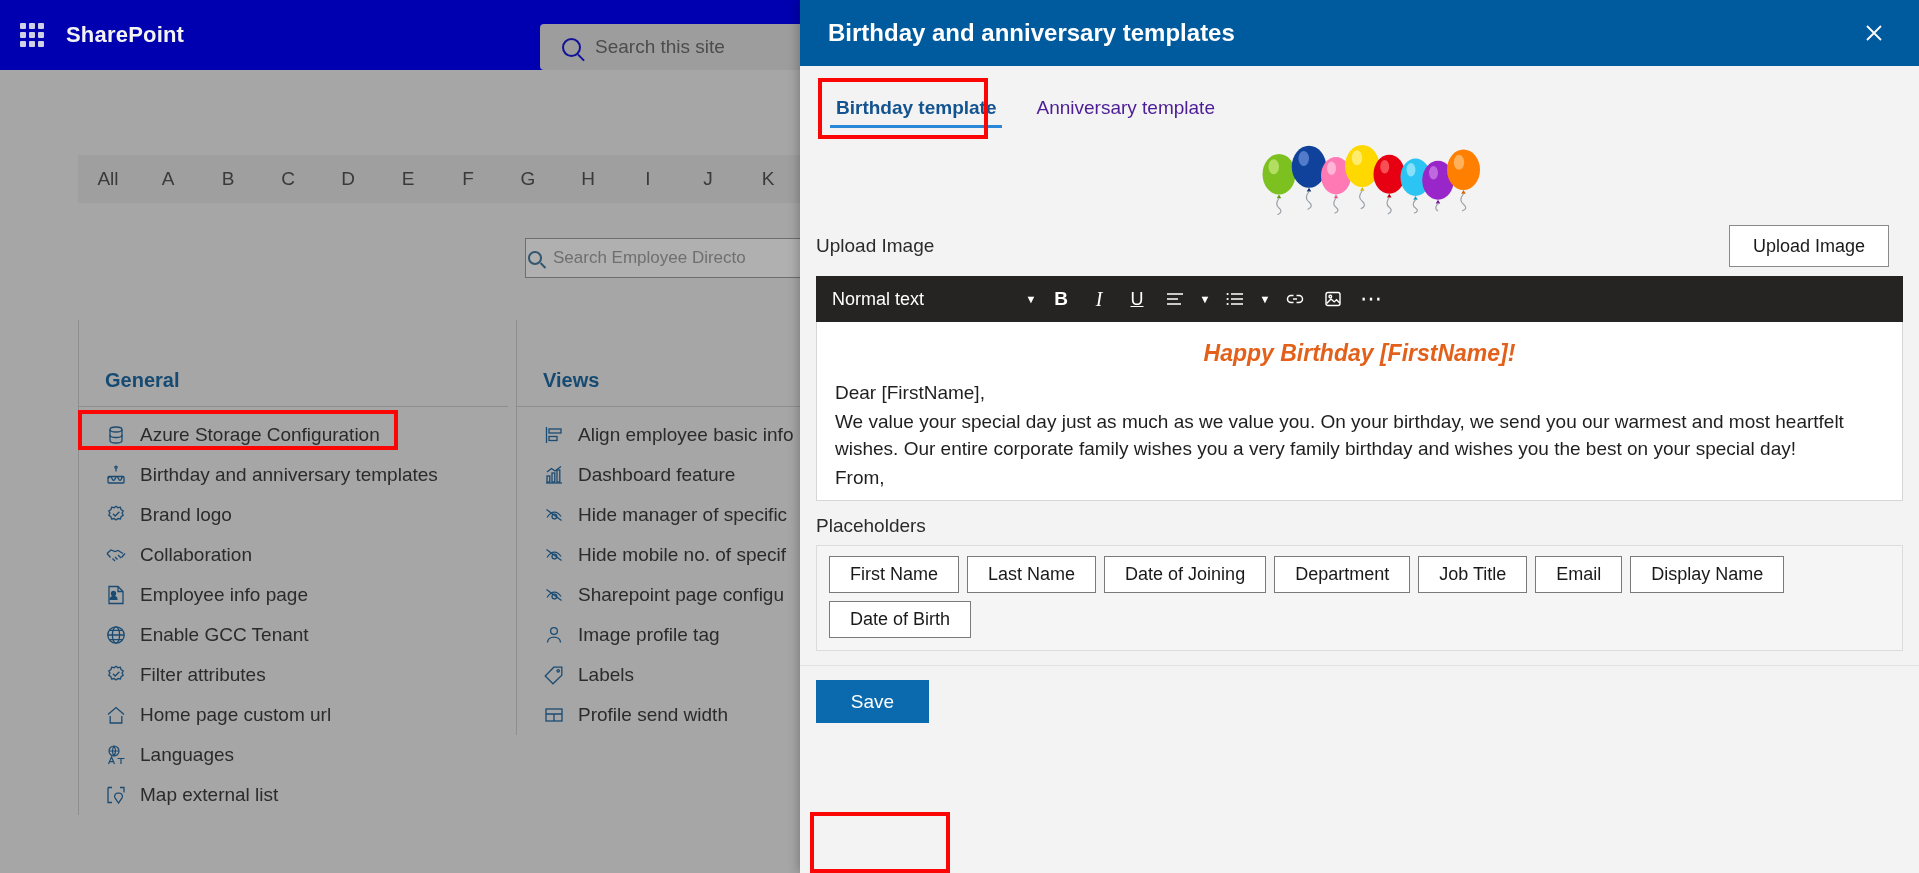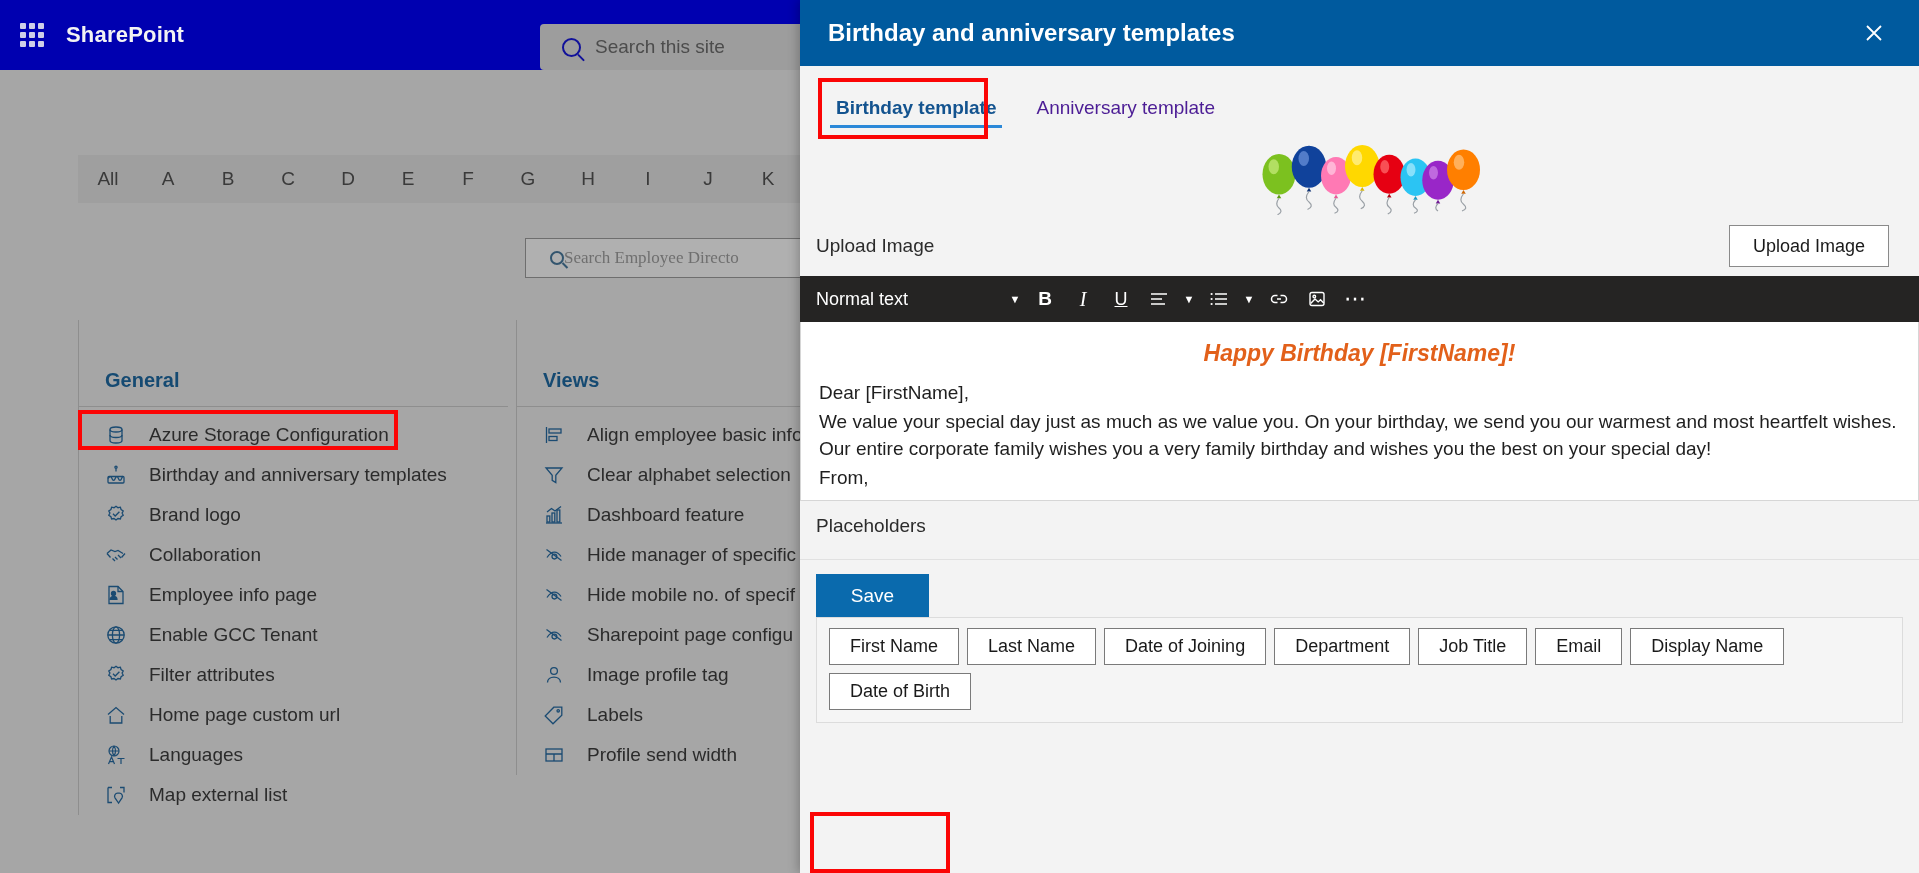--- a/index.html
+++ b/index.html
@@ -53,21 +53,21 @@
     position: absolute; left: 78px; top: 155px; width: 1120px; height: 48px;
     background: #9f9f9f;
     display: flex; align-items: center;
   }
   #alphabar span {
     width: 60px; text-align: center; color: #3a3a3a; font-size: 19px;
   }
   #dir-search {
     position: absolute; left: 525px; top: 238px; width: 300px; height: 40px;
     background: #b0b0b0; border: 1px solid #6e6e6e;
-    display: flex; align-items: center; padding-left: 24px;  font-family: Liberation Serif, serif;
+    display: flex; align-items: center; padding-left: 2px; gap: 11px;
   }
   #dir-search .mag2 {
     width: 14px; height: 14px; border: 2px solid #33556e; border-radius: 50%;
     position: relative; display:block;
   }
   #dir-search .mag2::after {
     content:""; position:absolute; width:2px; height:7px; background:#33556e;
     transform: rotate(-45deg); left: 12px; top: 9px;
   }
   #dir-search .ph2 { color: #6f6f6f; font-size: 17px; }
@@ -78,21 +78,21 @@
     border-left: 1px solid #8e8e8e;
   }
   #col-general { left: 78px; }
   #col-views { left: 516px; width: 330px; }
   .col-head {
     font-size: 20px; font-weight: bold; color: #154a72;
     padding: 8px 0 14px 26px; border-bottom: 1px solid #8e8e8e; margin-top: 41px;
   }
   .col-list { padding-top: 8px; }
   .col-item {
-    display: flex; align-items: flex-start; gap: 22px;
+    display: flex; align-items: flex-start; gap: 13px;
     padding: 9px 0 9px 26px; white-space: nowrap;
   }
   .col-item .lbl { font-size: 19px; color: #2b2b2b; }
   .ico { width: 22px; height: 22px; flex: 0 0 22px; display:block; }
   .ico svg { display:block; width:22px; height:22px; }
 
   
   #hl-birthday {
     position: absolute; left: 78px; top: 410px;
     width: 320px; height: 40px;
@@ -146,21 +146,21 @@
     display: flex; align-items: center; justify-content: space-between;
     padding: 6px 30px 6px 16px; height: 60px; flex: 0 0 60px;
   }
   #upload-label { font-size: 19px; color: #2b2b2b; }
   #upload-btn {
     width: 160px; height: 42px; background: #fff; border: 1px solid #8a8a8a;
     font-size: 18px; color: #1a1a1a; cursor: pointer;
     font-family: "Liberation Sans", sans-serif;
   }
 
-  #editor-wrap { padding: 0 0; }
+  #editor-wrap { padding: 0 16px; }
   #rte-toolbar {
     background: #252423; height: 46px;
     display: flex; align-items: center; padding: 0 16px; gap: 4px;
     color: #fff;
   }
   #rte-style {
     font-size: 18px; color: #fff; min-width: 186px;
   }
   .tb-btn {
     width: 34px; height: 34px; display:flex; align-items:center; justify-content:center;
@@ -381,28 +381,20 @@
         <span class="ico">
             <svg viewBox="0 0 22 22" fill="none" stroke="#1b4b72" stroke-width="1.3">
               <path d="M3.5 3v16"></path>
               <rect x="6" y="5" width="12" height="4"></rect>
               <rect x="6" y="12.5" width="8" height="4"></rect>
             </svg>
           </span>
         <span class="lbl">Align employee basic info</span>
       </div>
 
-      <div class="col-item">
-        <span class="ico">
-            <svg viewBox="0 0 22 22" fill="none" stroke="#1b4b72" stroke-width="1.3">
-              <path d="M3 4h16l-6.2 7.3v7.2l-3.6-2.2v-5z"></path>
-            </svg>
-          </span>
-        <span class="lbl">Clear alphabet selection</span>
-      </div>
 
       <div class="col-item">
         <span class="ico">
             <svg viewBox="0 0 22 22" fill="none" stroke="#1b4b72" stroke-width="1.3">
               <path d="M3 19h16"></path>
               <rect x="4" y="12" width="2.8" height="6"></rect>
               <rect x="9" y="9" width="2.8" height="9"></rect>
               <rect x="14" y="6" width="2.8" height="12"></rect>
               <path d="M4 8l4.5-3.5L12 7l6-4.5"></path>
             </svg>
@@ -597,31 +589,31 @@
     <div id="rte-body">
       <div id="rte-title">Happy Birthday [FirstName]!</div>
       <p>Dear [FirstName],</p>
       <p>We value your special day just as much as we value you. On your birthday, we send you our warmest and most heartfelt wishes. Our entire corporate family wishes you a very family birthday and wishes you the best on your special day!</p>
       <p>From,</p>
       <p>Team HR</p>
     </div>
   </div>
 
   <div id="ph-label">Placeholders</div>
-
-  <div id="footer">
-    <button id="save-btn">Save</button>
-  </div>
 
   <div id="ph-box">
     <button class="ph-btn">First Name</button>
     <button class="ph-btn">Last Name</button>
     <button class="ph-btn">Date of Joining</button>
     <button class="ph-btn">Department</button>
     <button class="ph-btn">Job Title</button>
     <button class="ph-btn">Email</button>
     <button class="ph-btn">Display Name</button>
     <button class="ph-btn">Date of Birth</button>
   </div>
+
+  <div id="footer">
+    <button id="save-btn">Save</button>
+  </div>
 </div>
 
 <div id="hl-tab"></div>
 <div id="hl-save"></div>
 
 </body></html>

